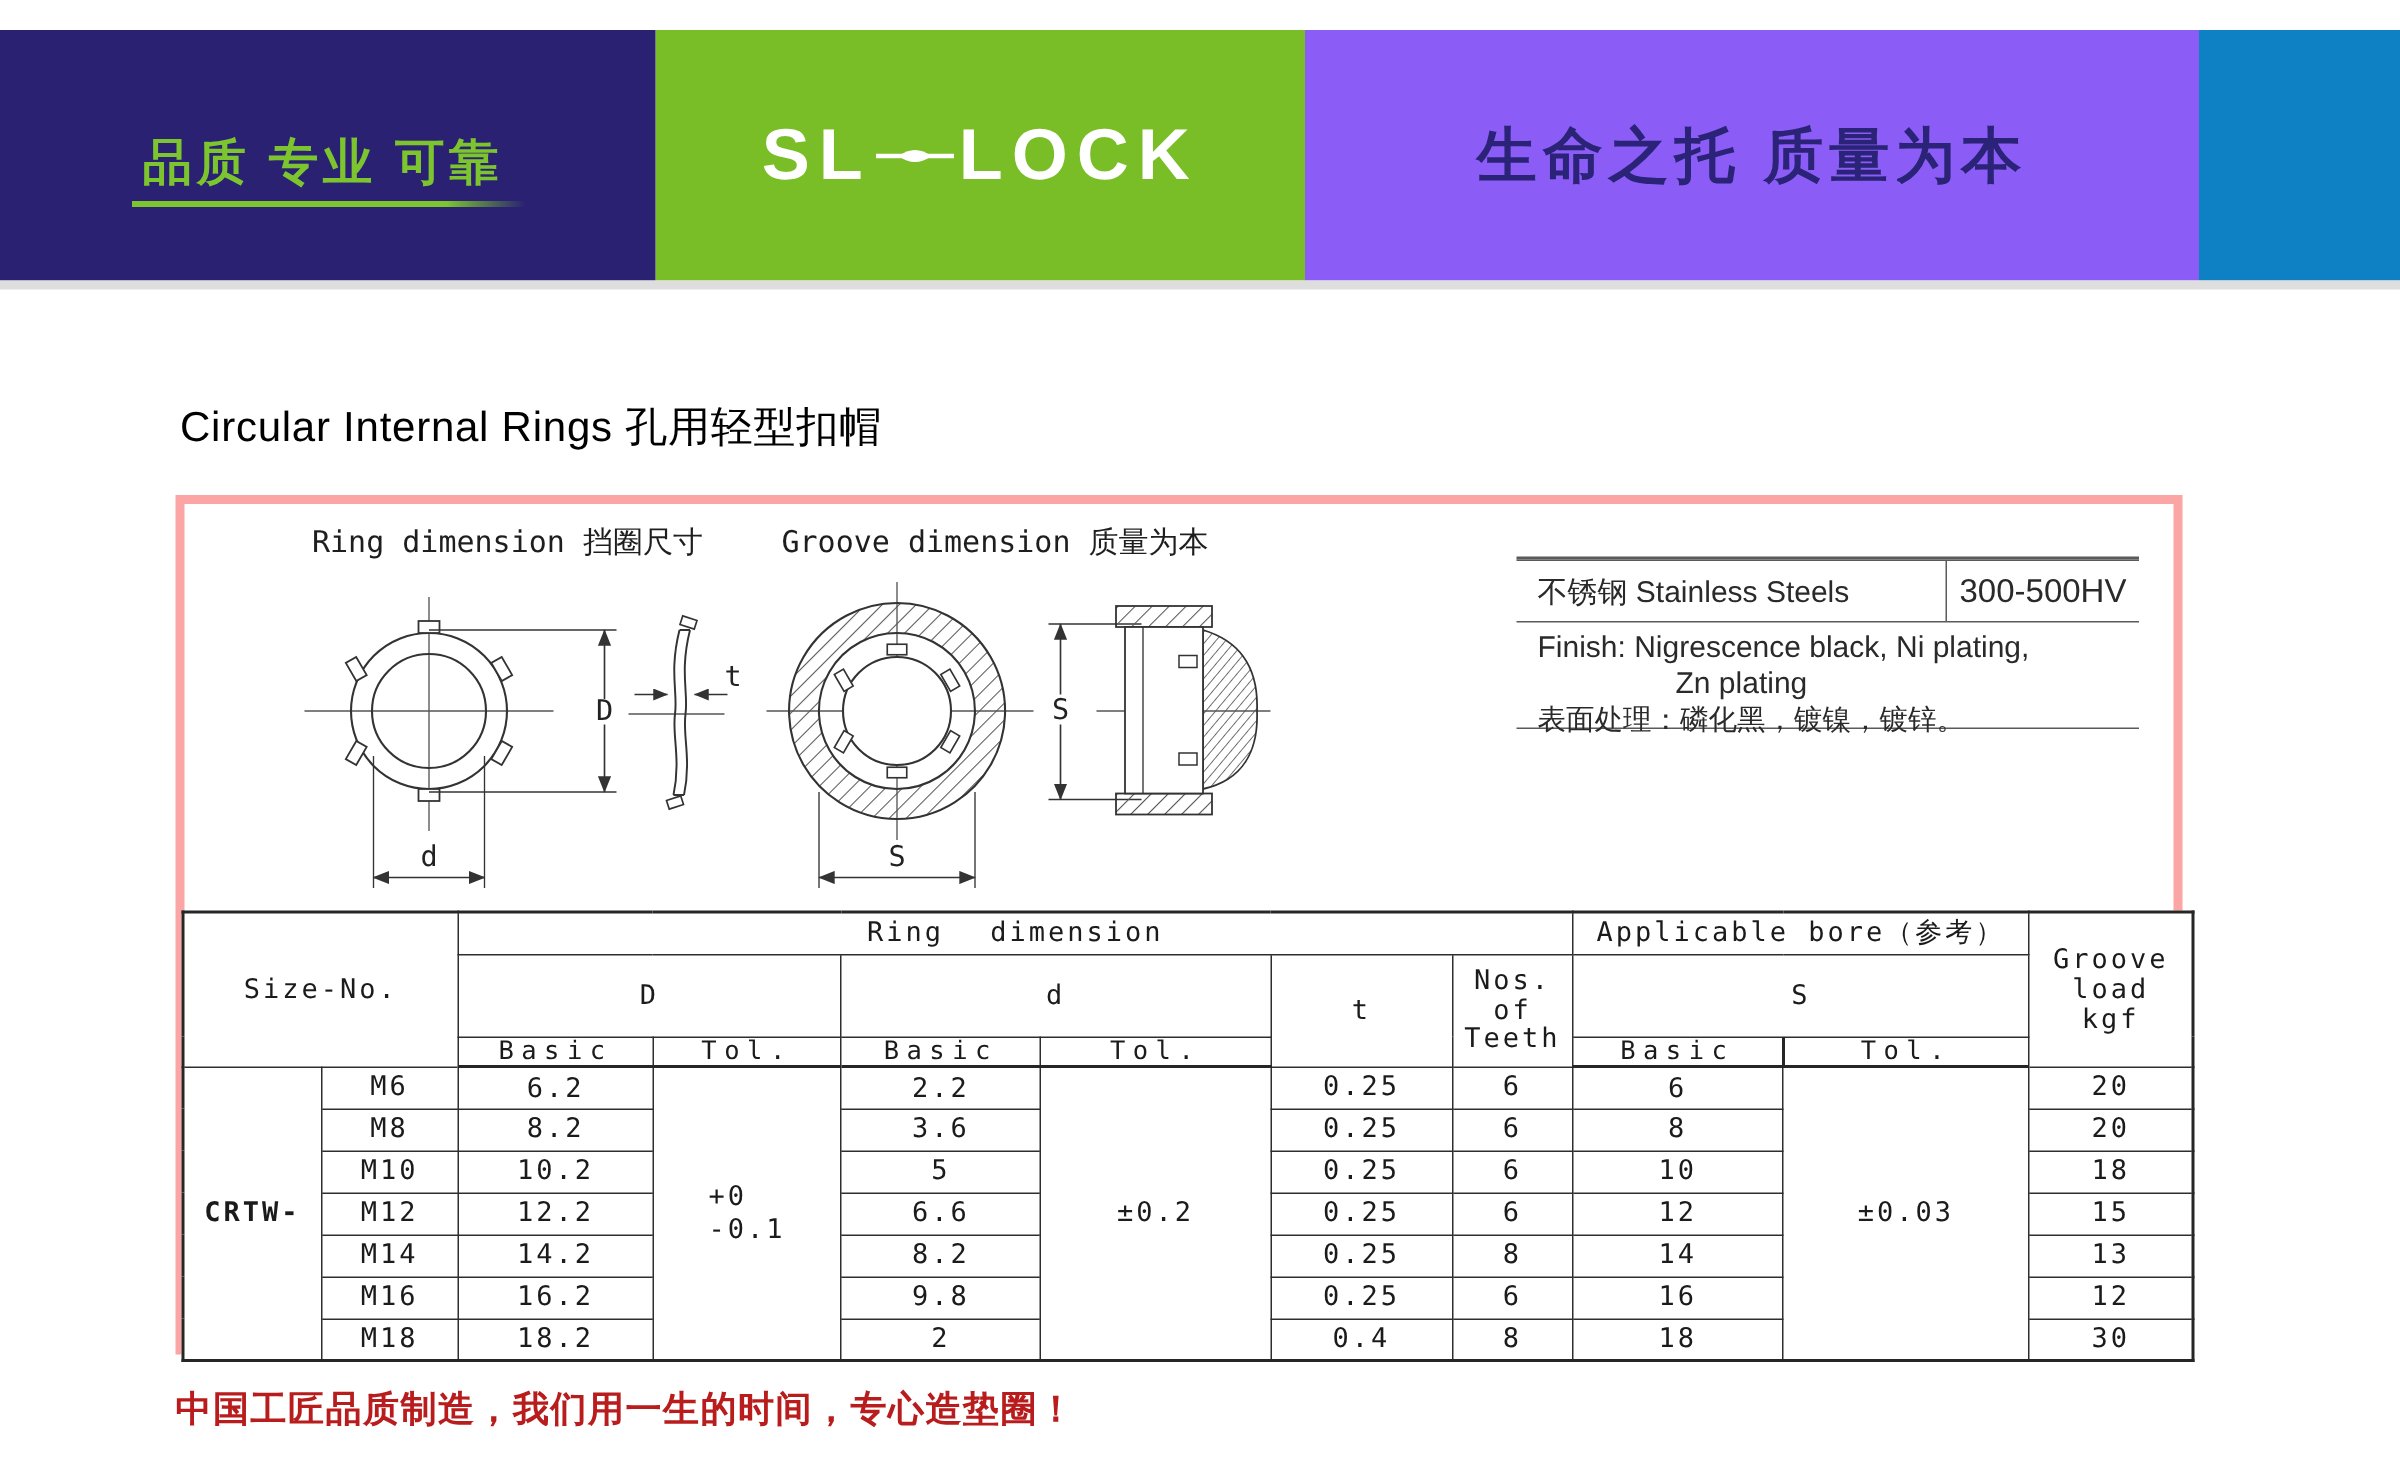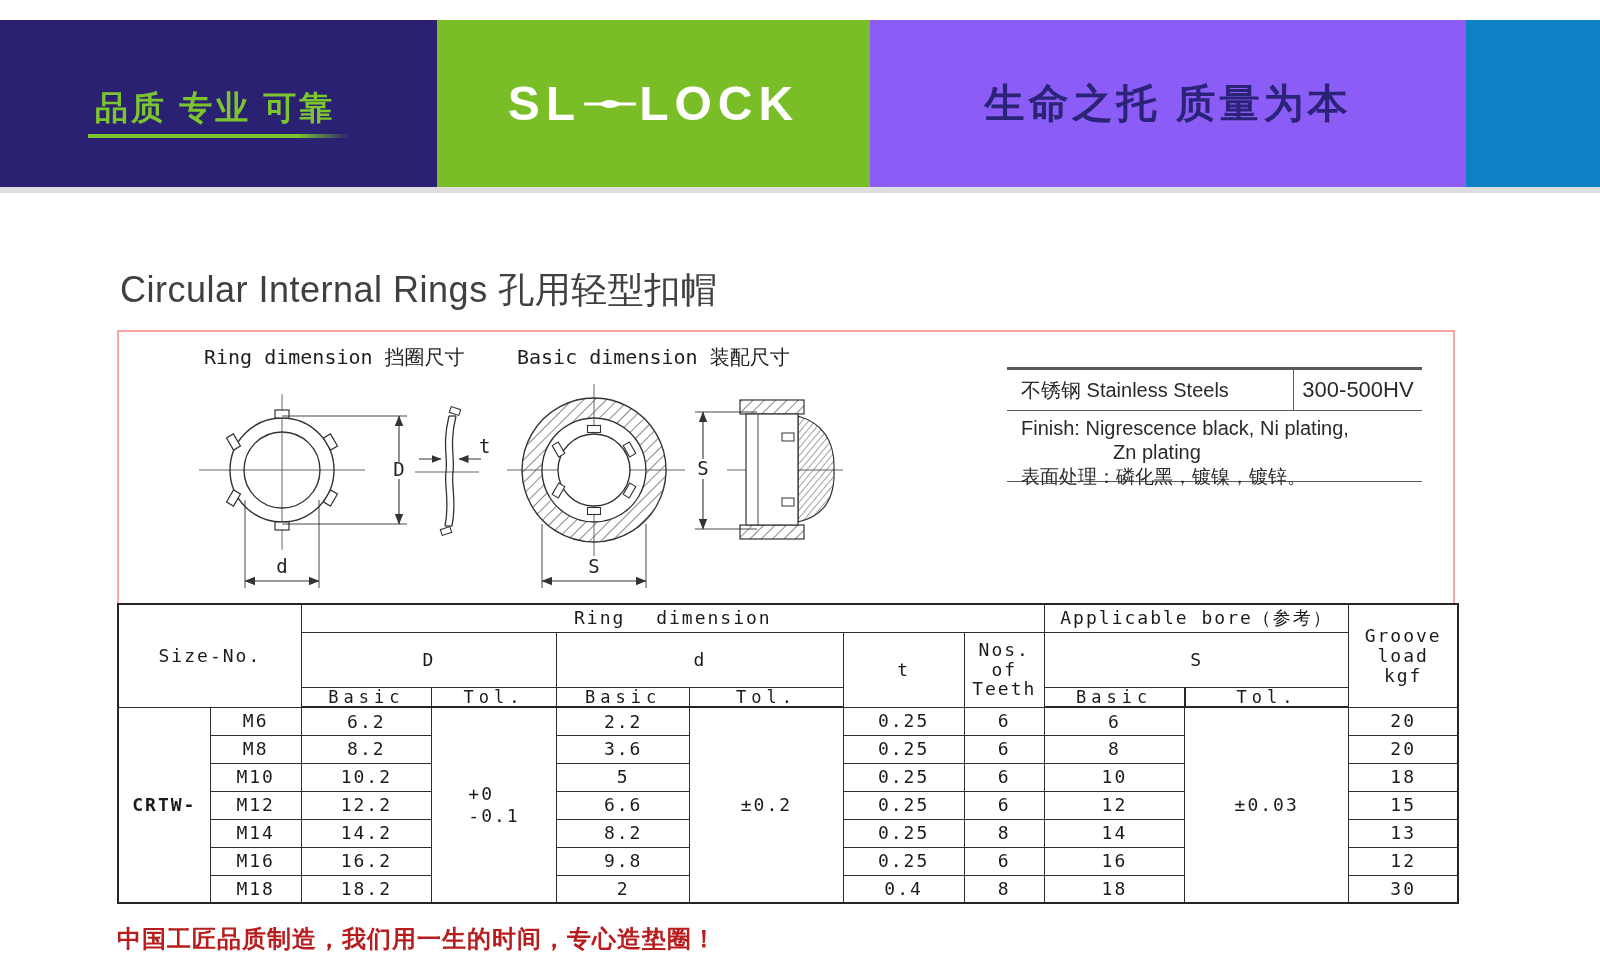--- a/index.html
+++ b/index.html
@@ -19,26 +19,26 @@
   .tagline-underline { position:absolute; left:88px; top:114px; width:262px; height:4px;
              background:linear-gradient(to right, #7CC52E 80%, rgba(124,197,46,0)); }
 
   .logo { display:flex; align-items:center; color:#ffffff; font-weight:bold;
           font-size:48px; letter-spacing:6px; }
   .logo svg { margin:0 2px; }
 
   .slogan-yellow { font-size:40px; font-weight:bold; color:#2A2377; letter-spacing:4px; white-space:nowrap; }
 
   
-  .page-title { position:absolute; left:120px; top:246px; font-size:36px; color:#404040;
+  .page-title { position:absolute; left:120px; top:246px; font-size:28px; color:#000000;
                 font-weight:500; letter-spacing:0.5px; white-space:nowrap; }
 
   
   .content-box { position:absolute; left:117px; top:310px; width:1338px; height:573px;
-                 border:2px solid #fca5a5; background:#fff; }
+                 border:6px solid #fca5a5; background:#fff; }
 
   .fig-label { position:absolute; font-family:"DejaVu Sans Mono", monospace; font-size:20px;
                color:#1e1e1e; white-space:nowrap; }
   #ring-label  { left:85px;  top:12px; }
   #groove-label{ left:398px; top:12px; }
 
   
   .mat { position:absolute; left:888px; top:35px; width:415px; color:#2a2a2a; }
   .mat .hline { border-top:1.8px solid #5a5a5a; }
   .mat-row { display:flex; }
@@ -107,21 +107,21 @@
     </div>
     <div class="hdr-blue"></div>
   </div>
   <div class="hdr-shadow"></div>
 
   <div class="page-title">Circular Internal Rings 孔用轻型扣帽</div>
 
   <div class="content-box">
 
     <div class="fig-label" id="ring-label">Ring dimension 挡圈尺寸</div>
-    <div class="fig-label" id="groove-label">Basic dimension 装配尺寸</div>
+    <div class="fig-label" id="groove-label">Groove dimension 质量为本</div>
 
     <svg viewBox="0 0 1338 271" width="1338" height="271" style="position:absolute;left:0;top:0;">
       <defs>
         <marker id="ar" markerWidth="10" markerHeight="8" refX="9.5" refY="4" orient="auto-start-reverse">
           <path d="M0,0 L10,4 L0,8 Z" fill="#333"></path>
         </marker>
         <pattern id="hatch" width="8" height="8" patternUnits="userSpaceOnUse" patternTransform="rotate(45)">
           <line x1="0" y1="0" x2="0" y2="8" stroke="#555" stroke-width="1.4"></line>
         </pattern>
         <pattern id="hatch2" width="5" height="5" patternUnits="userSpaceOnUse" patternTransform="rotate(40)">

